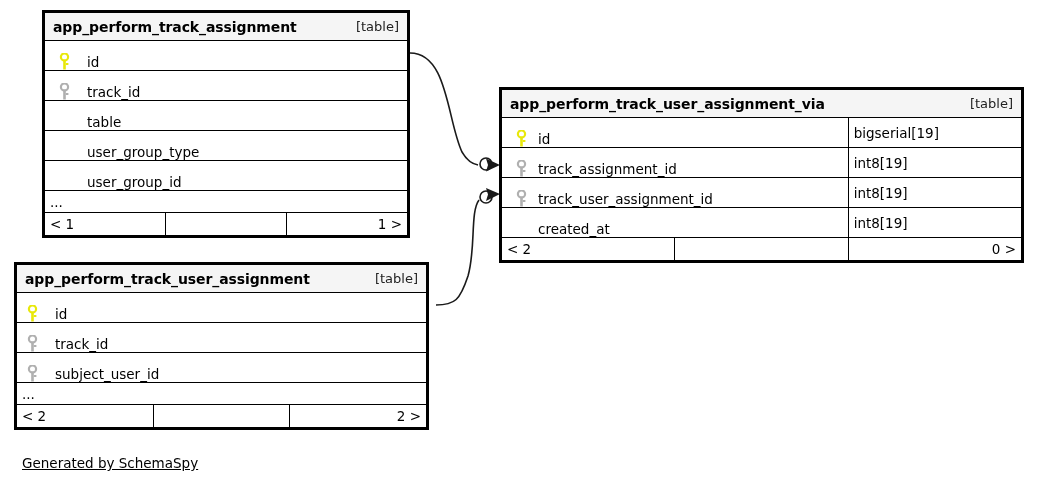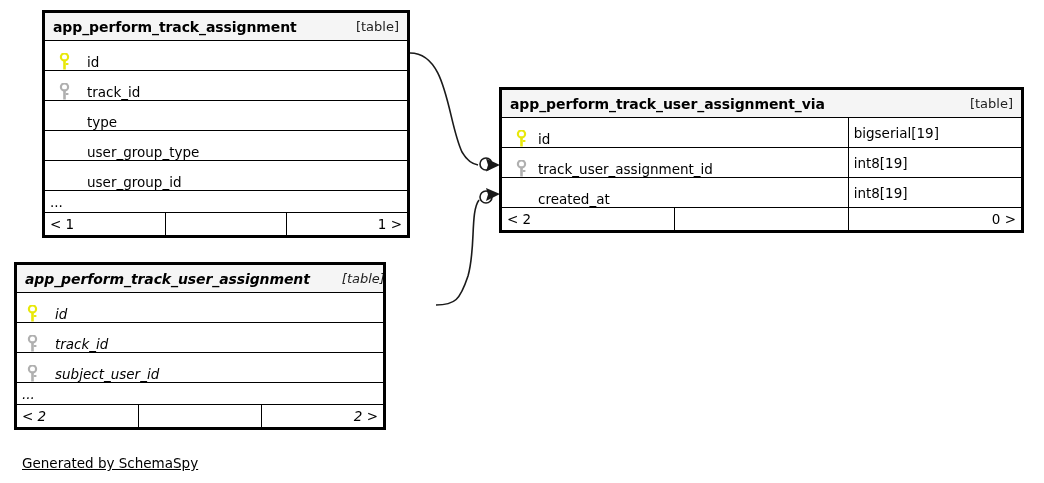--- a/index.html
+++ b/index.html
@@ -177,21 +177,21 @@
               </svg>
             </span>
             <span class="colname">track_id</span>
           </div>
         </td>
       </tr>
       <tr>
         <td colspan="3" class="col-row-cell">
           <div class="col-inner">
             <span class="keyslot"></span>
-            <span class="colname">type</span>
+            <span class="colname">table</span>
           </div>
         </td>
       </tr>
       <tr>
         <td colspan="3" class="col-row-cell">
           <div class="col-inner">
             <span class="keyslot"></span>
             <span class="colname">user_group_type</span>
           </div>
         </td>
@@ -245,20 +245,35 @@
       <tr>
         <td colspan="2" class="col-row-cell">
           <div class="col-inner">
             <span class="keyslot">
               <svg class="keyicon" width="11" height="17" viewBox="0 0 11 17">
                 <circle cx="5.5" cy="4" r="3.6" fill="none" stroke="#b0b0b0" stroke-width="2.2"></circle>
                 <rect x="4.2" y="6.5" width="2.6" height="10" fill="#b0b0b0"></rect>
                 <rect x="6.8" y="10" width="2.6" height="2" fill="#b0b0b0"></rect>
               </svg>
             </span>
+            <span class="colname" style="padding-left:4px;">track_assignment_id</span>
+          </div>
+        </td>
+        <td class="typecell col-row-cell">int8[19]</td>
+      </tr>
+      <tr>
+        <td colspan="2" class="col-row-cell">
+          <div class="col-inner">
+            <span class="keyslot">
+              <svg class="keyicon" width="11" height="17" viewBox="0 0 11 17">
+                <circle cx="5.5" cy="4" r="3.6" fill="none" stroke="#b0b0b0" stroke-width="2.2"></circle>
+                <rect x="4.2" y="6.5" width="2.6" height="10" fill="#b0b0b0"></rect>
+                <rect x="6.8" y="10" width="2.6" height="2" fill="#b0b0b0"></rect>
+              </svg>
+            </span>
             <span class="colname" style="padding-left:4px;">track_user_assignment_id</span>
           </div>
         </td>
         <td class="typecell col-row-cell">int8[19]</td>
       </tr>
       <tr>
         <td colspan="2" class="col-row-cell">
           <div class="col-inner">
             <span class="keyslot"></span>
             <span class="colname" style="padding-left:4px;">created_at</span>
@@ -268,21 +283,21 @@
       </tr>
       <tr>
         <td class="foot-cell foot-left" style="width:182px;">&lt; 2</td>
         <td class="foot-cell" style="width:162px;"></td>
         <td class="foot-cell foot-right">0 &gt;</td>
       </tr>
     </tbody>
       </table>
   </div>
 
-  <div class="er-table" id="tbl-2" style="left:14px; top:262px; width:372px;font-style:italic;">
+  <div class="er-table" id="tbl-2" style="left:14px; top:262px; width:415px;">
     <table>
       <tbody>
           <tr>
         <td colspan="3" class="thead-cell">
           <div class="thead-inner">
             <span class="tbl-name">app_perform_track_user_assignment</span>
             <span class="tbl-tag">[table]</span>
           </div>
         </td>
       </tr>

